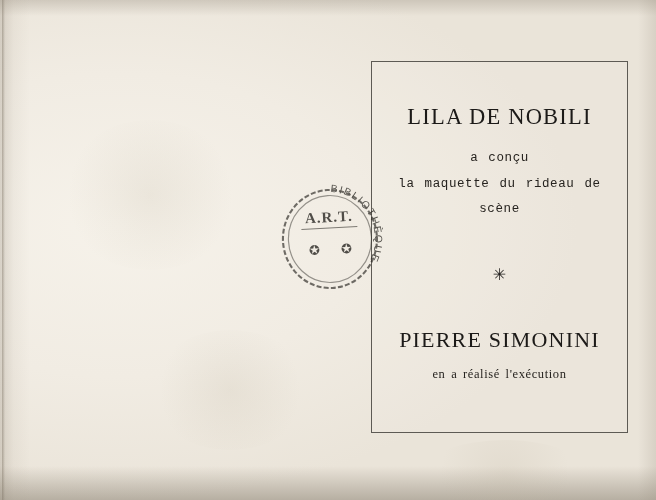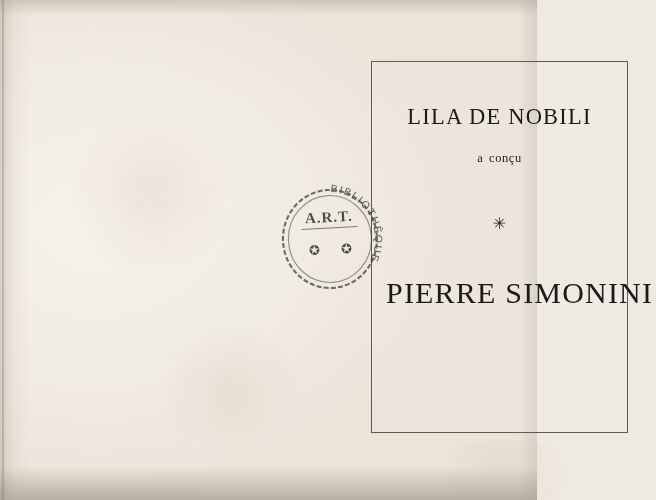--- a/index.html
+++ b/index.html
@@ -10,21 +10,21 @@
     width: 656px;
     height: 500px;
     overflow: hidden;
     font-family: "Liberation Serif", serif;
     background: #efeae1;
   }
 
   
   #page {
     position: relative;
-    width: 537px;
+    width: 656px;
     height: 500px;
     background:
       radial-gradient(ellipse 70% 55% at 18% 45%, #f6f2ea 0%, #f1ece3 55%, #eae4d9 100%),
       linear-gradient(90deg, #ece7dd 0%, #f4f0e8 8%, #f3eee6 45%, #f2ede5 70%, #eee9e0 100%);
     filter: none;
   }
 
   
   .gutter-shade {
     position: absolute;
@@ -100,29 +100,30 @@
   }
   .sub-lines {
     margin-top: 2px;
   }
   .sub-line {
     font-size: 12.5px;
     letter-spacing: 0.6px;
     line-height: 2.05;
     word-spacing: 2px;
     color: #26231f;
+    font-family: Liberation Mono, monospace;
   }
   .asterisk {
     font-size: 16px;
     line-height: 1;
     margin: 44px 0 44px 0;
     color: #1d1b19;
   }
   .name-2 {
-    font-size: 30px;
+    font-size: 22px;
     letter-spacing: 1.2px;
     font-weight: 400;
     margin: 8px 0 14px 0;
     white-space: nowrap;
   }
   .closing-line {
     font-size: 12.5px;
     letter-spacing: 0.6px;
     word-spacing: 2px;
     color: #26231f;
@@ -168,26 +169,28 @@
   <div class="blotch" style="left:150px; top:330px; width:160px; height:120px;"></div>
   <div class="blotch" style="left:420px; top:440px; width:170px; height:70px;"></div>
 
   <div id="frame">
     <div id="frame-inner">
 
       <div class="name-1">LILA DE NOBILI</div>
 
       <div class="sub-lines">
         <div class="sub-line">a conçu</div>
+        <div class="sub-line">la maquette du rideau de scène</div>
       </div>
 
       <div class="asterisk">✳</div>
 
       <div class="name-2">PIERRE SIMONINI</div>
 
+      <div class="closing-line">en a réalisé l'exécution</div>
     </div>
   </div>
 
   <div id="stamp">
     <svg width="108" height="116" viewBox="0 0 108 116" xmlns="http://www.w3.org/2000/svg">
       <defs>
         <path id="ringpath" d="M 54,104 m -45,-47 a 45,47 0 1 1 90,0 a 45,47 0 1 1 -90,0" fill="none"></path>
       </defs>
 
       <ellipse cx="54" cy="57" rx="47" ry="49" fill="none" stroke="#2b2924" stroke-width="2.1" stroke-dasharray="5 2.2" opacity="0.85"></ellipse>

